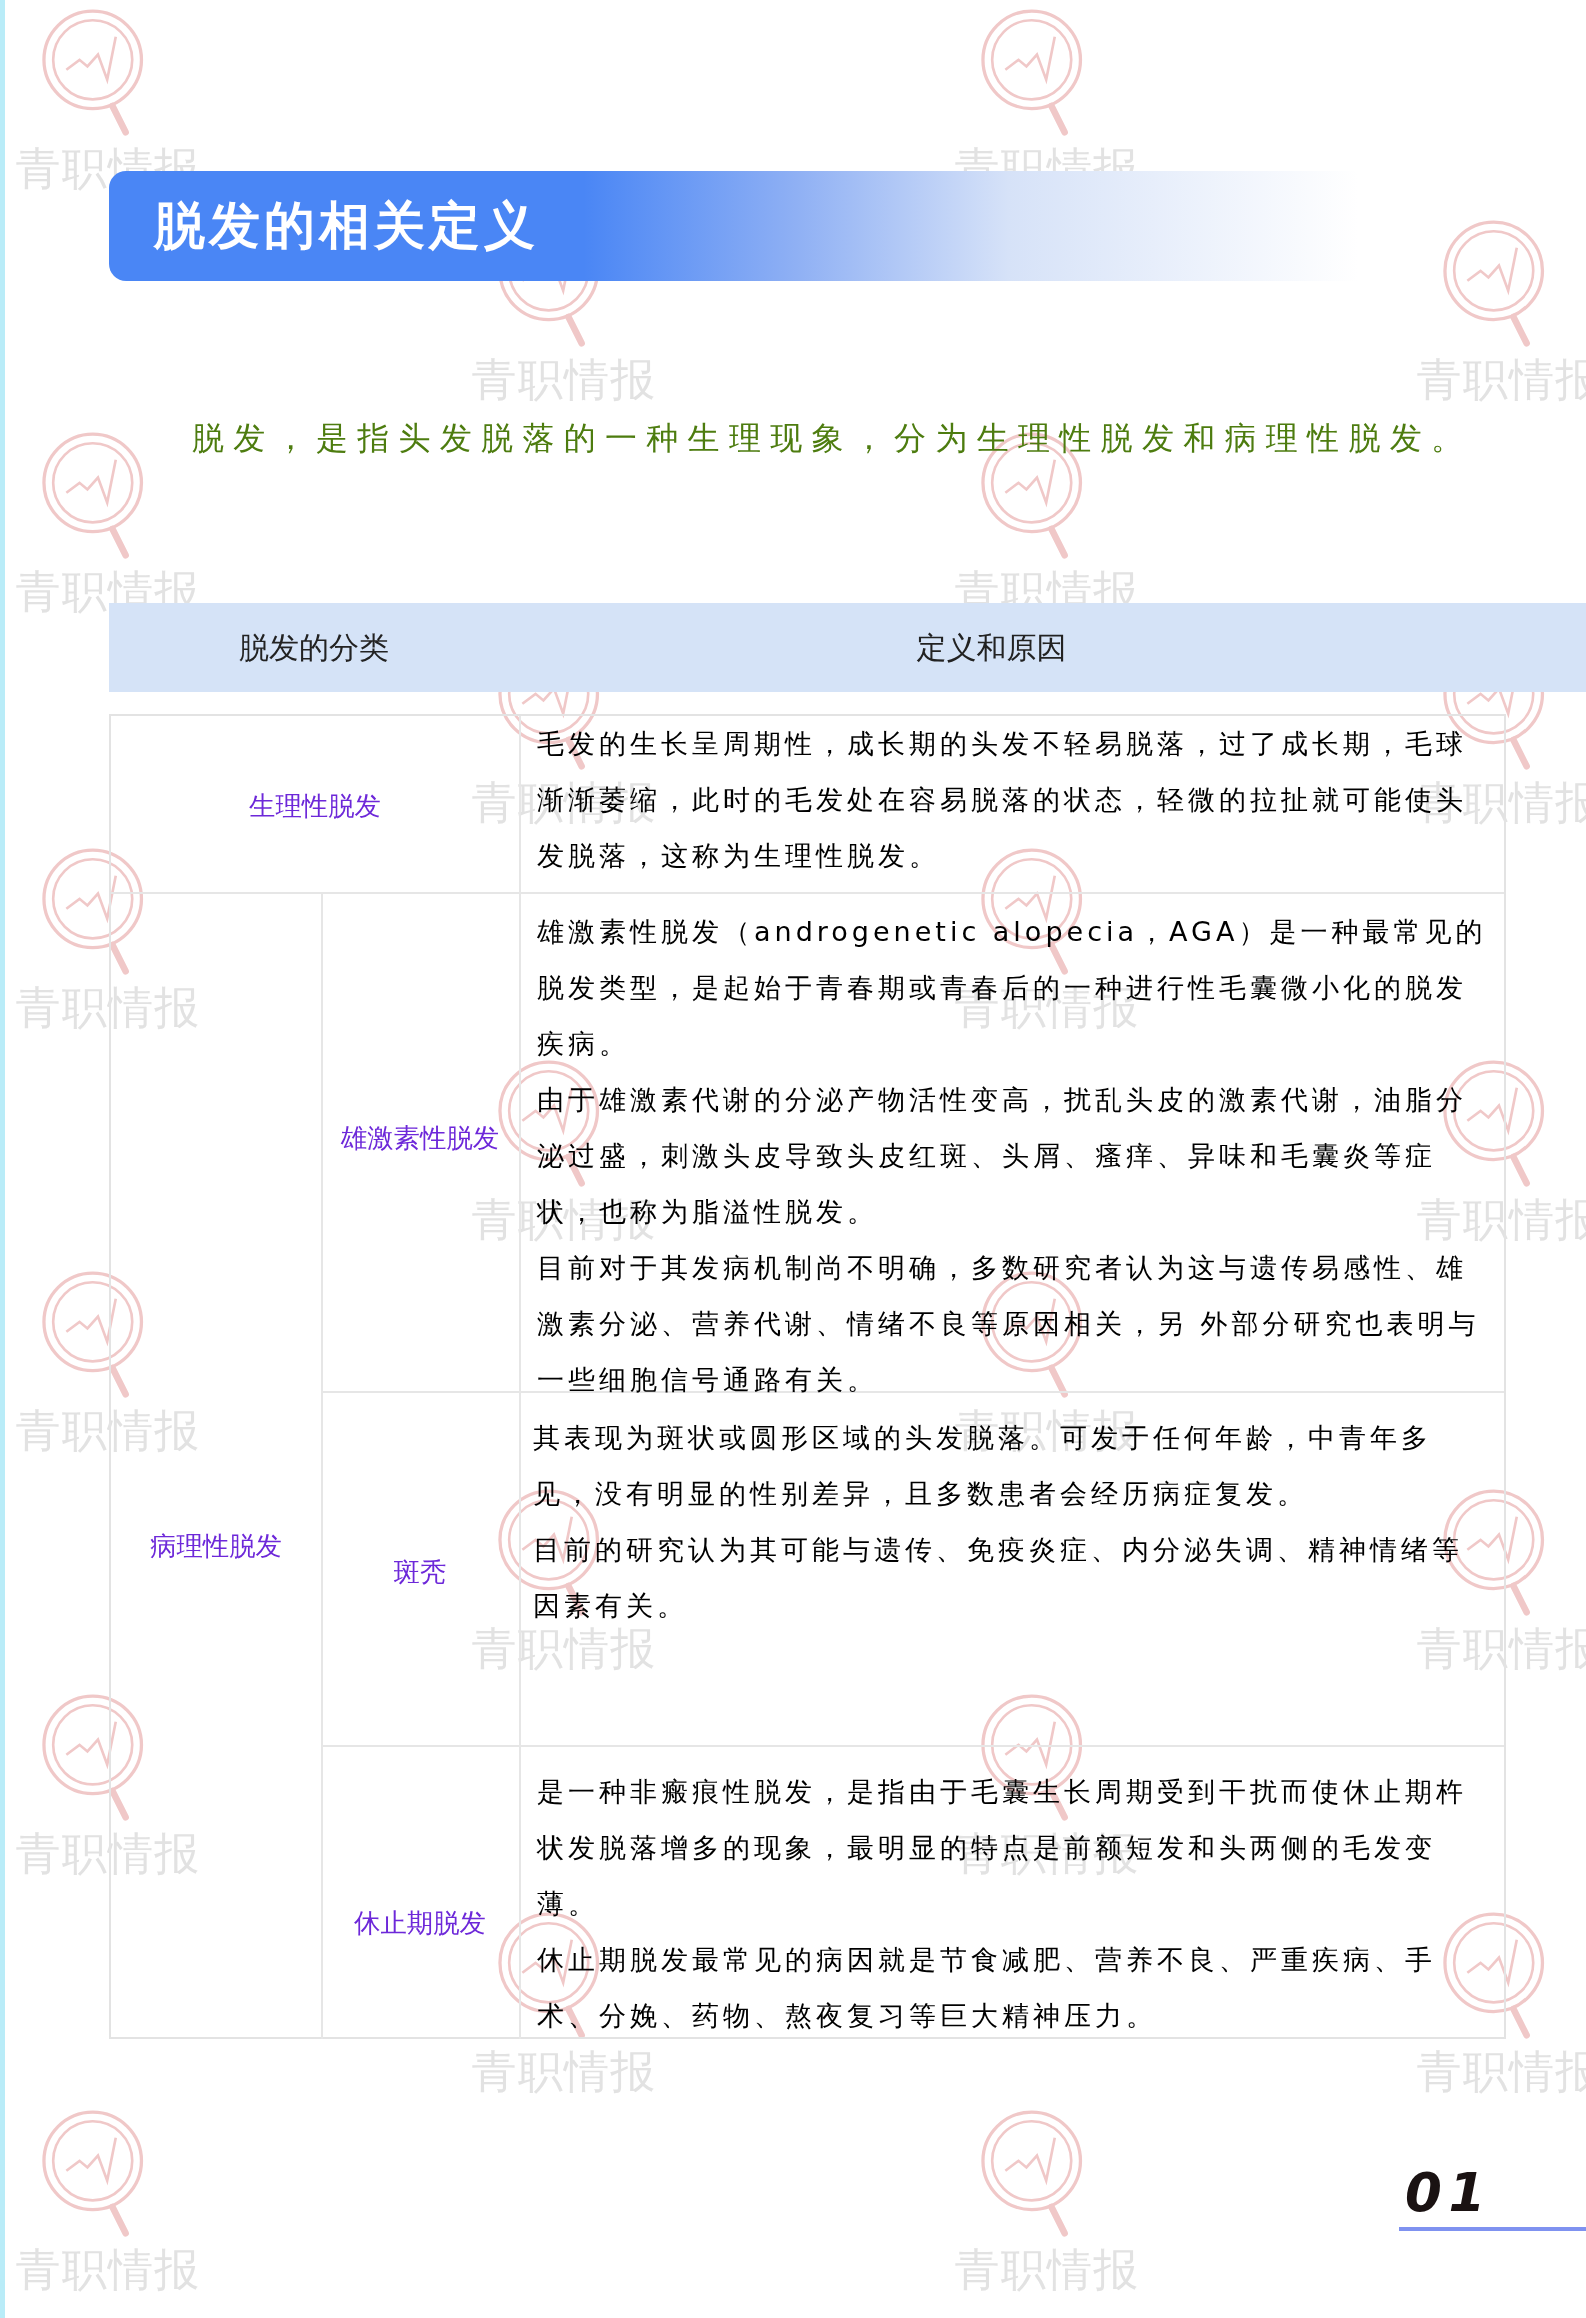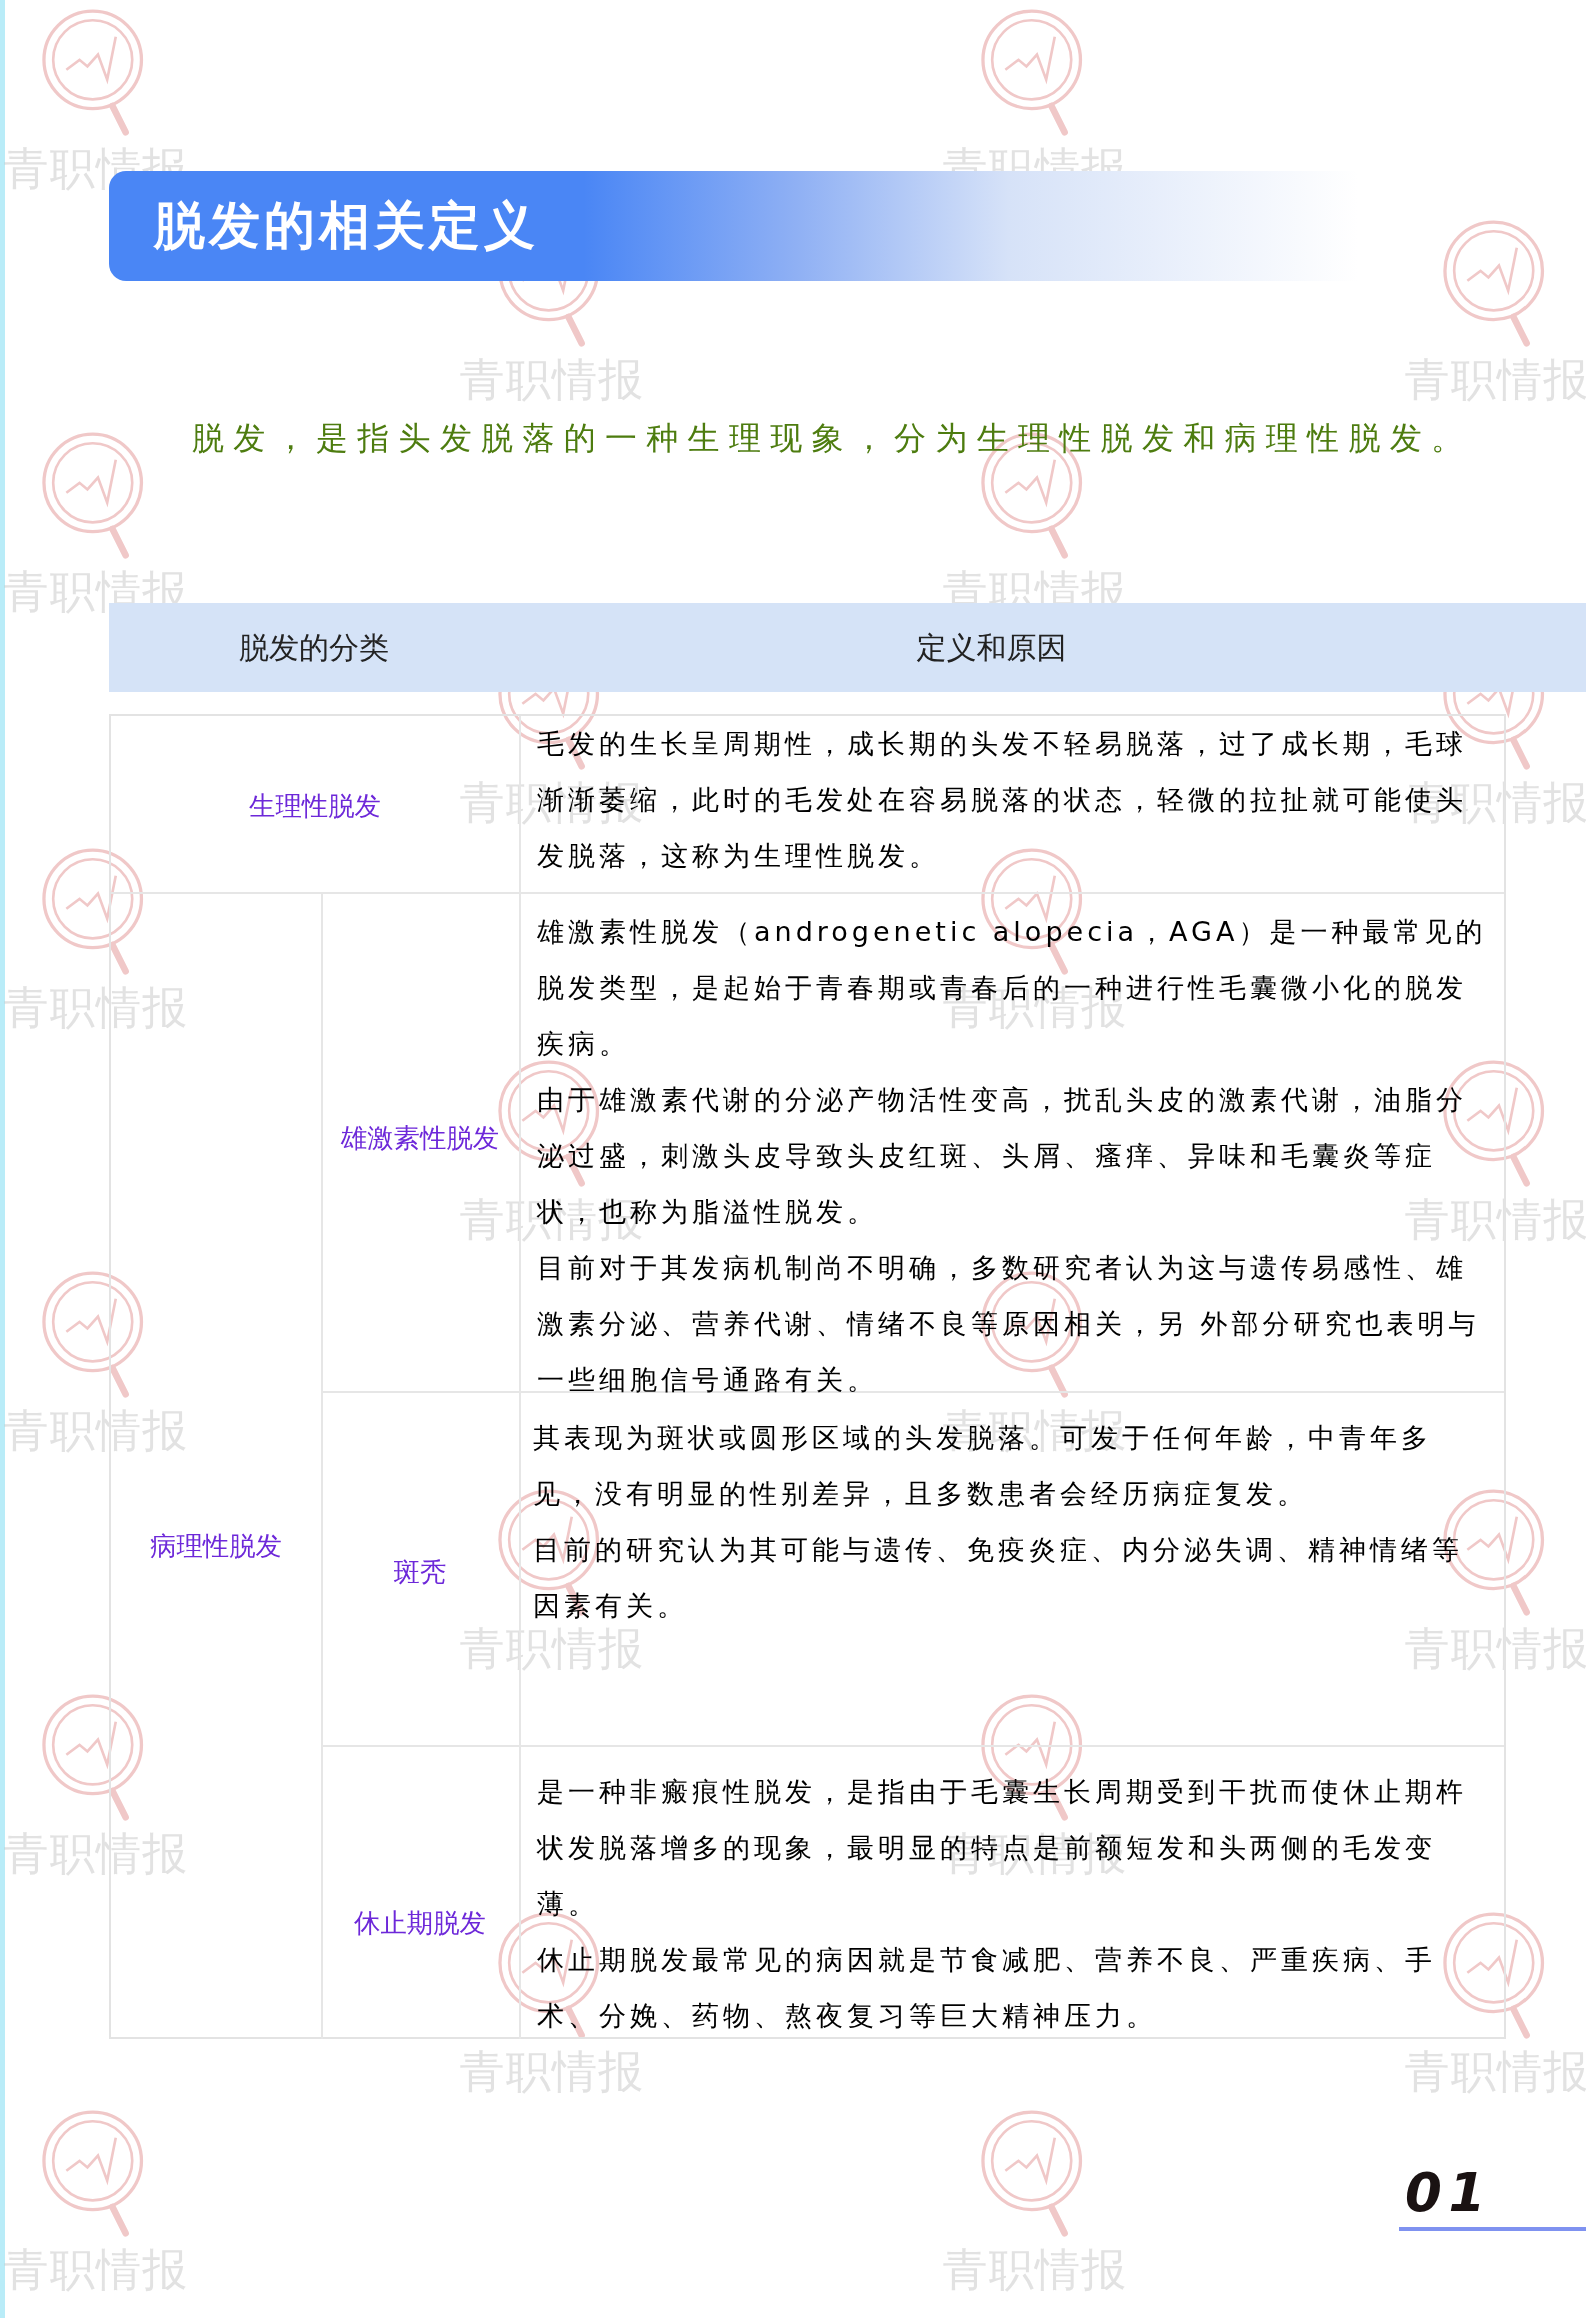--- a/index.html
+++ b/index.html
@@ -8,21 +8,21 @@
     background: #ffffff;
     font-family: "DejaVu Sans", "Liberation Sans", sans-serif;
     color: #222222;
   }
   .edge-strip { position: absolute; left: 0; top: 0; width: 4.6px; height: 2319px; background: #b9ecf8; }
 
   
   .wm { position: absolute; width: 192px; height: 198px; pointer-events: none; }
   .wm svg { position: absolute; left: 40px; top: 0; }
   .wm .wm-text {
-    position: absolute; left: 0; top: 132px; width: 192px; text-align: center;
+    position: absolute; left: 12px; top: 132px; width: 192px; text-align: center;
     font-size: 45px; color: rgba(190,190,190,0.45); letter-spacing: 1.3px; white-space: nowrap;
     font-family: "DejaVu Sans", sans-serif;
   }
 
   
   .banner {
     position: absolute; left: 109px; top: 171px; width: 1249px; height: 110px;
     border-radius: 17px 0 0 17px;
     background: linear-gradient(to right, #4a86f5 0%, #4a86f5 38%, #8fb0f4 55%, #d6e2f8 72%, #ffffff 100%);
   }

